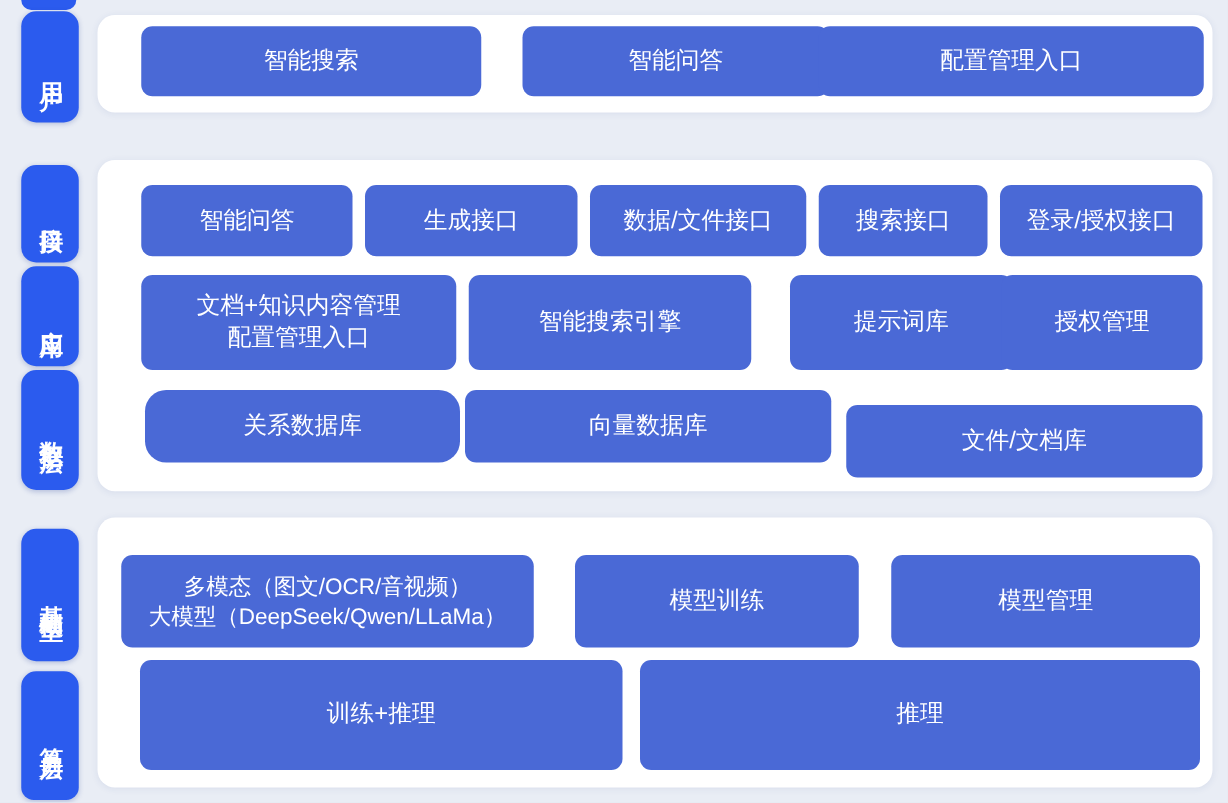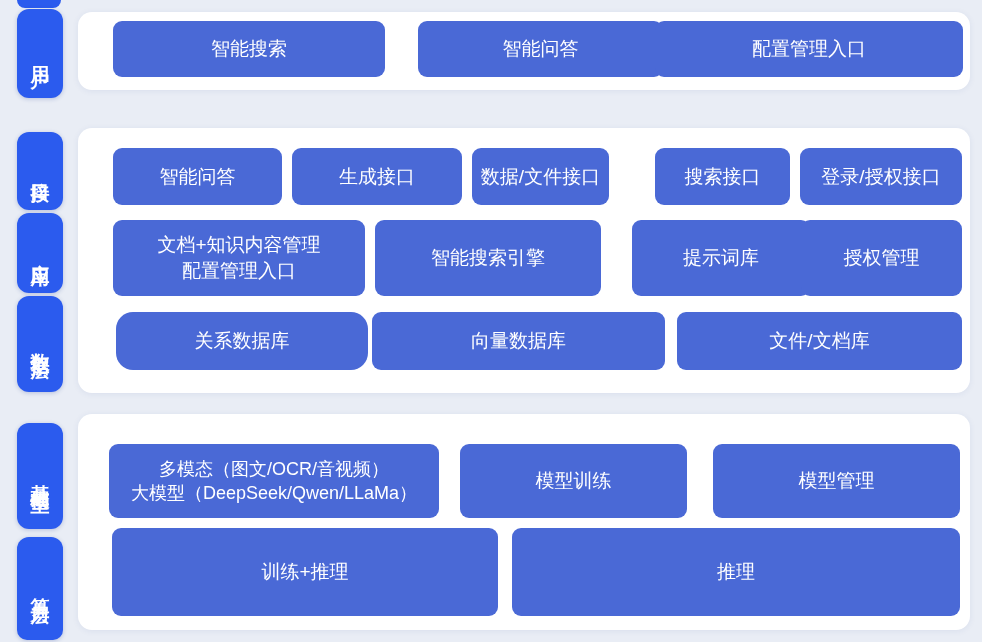--- a/index.html
+++ b/index.html
@@ -72,39 +72,39 @@
   <div class="blk" style="left:398px; top:21px; width:245px; height:56px;margin-left:20px;">智能问答</div>
   <div class="blk" style="left:655px; top:21px; width:308px; height:56px;">配置管理入口</div>
 
   <div class="panel" style="top:128px; height:265px;"></div>
   <div class="vlabel" style="top:132px; height:78px;">接口</div>
   <div class="vlabel" style="top:213px; height:80px;">应用</div>
   <div class="vlabel" style="top:296px; height:96px;">数据层</div>
 
   <div class="blk" style="left:113px; top:148px; width:169px; height:57px;">智能问答</div>
   <div class="blk" style="left:292px; top:148px; width:170px; height:57px;">生成接口</div>
-  <div class="blk" style="left:472px; top:148px; width:137px; height:57px;">数据/文件接口</div>
+  <div class="blk" style="left:472px; top:148px; width:173px; height:57px;">数据/文件接口</div>
   <div class="blk" style="left:655px; top:148px; width:135px; height:57px;">搜索接口</div>
   <div class="blk" style="left:800px; top:148px; width:162px; height:57px;">登录/授权接口</div>
 
   <div class="blk" style="left:113px; top:220px; width:252px; height:76px;">文档+知识内容管理
 配置管理入口</div>
   <div class="blk" style="left:375px; top:220px; width:226px; height:76px;">智能搜索引擎</div>
   <div class="blk" style="left:632px; top:220px; width:178px; height:76px;">提示词库</div>
   <div class="blk" style="left:801px; top:220px; width:161px; height:76px;">授权管理</div>
 
   <div class="blk" style="left:116px; top:312px; width:252px; height:58px;border-radius:17px;">关系数据库</div>
   <div class="blk" style="left:372px; top:312px; width:293px; height:58px;">向量数据库</div>
-  <div class="blk" style="left:677px; top:312px; width:285px; height:58px;">文件/文档库</div>
+  <div class="blk" style="left:677px; top:324px; width:285px; height:58px;">文件/文档库</div>
 
   <div class="panel" style="top:414px; height:216px;"></div>
   <div class="vlabel" style="top:423px; height:106px;">基础模型</div>
   <div class="vlabel" style="top:537px; height:103px; border-radius:12px 12px 10px 10px;">算力层</div>
 
-  <div class="blk small" style="left:109px; top:444px; width:330px; height:74px;">多模态（图文/OCR/音视频）
+  <div class="blk small" style="left:97px; top:444px; width:330px; height:74px;">多模态（图文/OCR/音视频）
 大模型（DeepSeek/Qwen/LLaMa）</div>
   <div class="blk" style="left:460px; top:444px; width:227px; height:74px;">模型训练</div>
   <div class="blk" style="left:713px; top:444px; width:247px; height:74px;">模型管理</div>
 
   <div class="blk" style="left:112px; top:528px; width:386px; height:88px;">训练+推理</div>
   <div class="blk" style="left:512px; top:528px; width:448px; height:88px;">推理</div>
 
 </div>
 
 </body></html>

